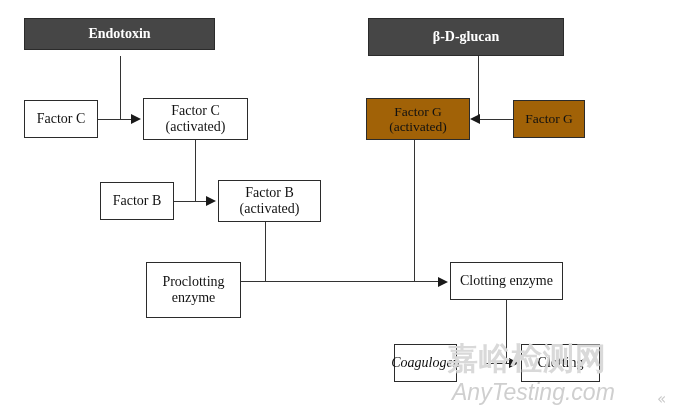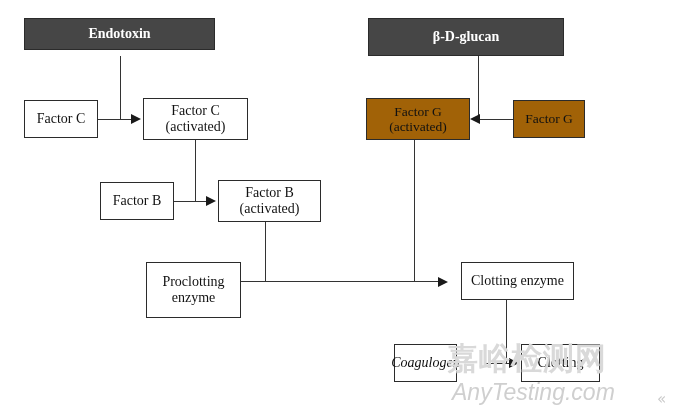--- a/index.html
+++ b/index.html
@@ -177,21 +177,21 @@
   <div class="node plain" style="left:218px; top:180px; width:103px; height:42px;">
     <span class="lbl">Factor B
 (activated)</span>
   </div>
 
   <div class="node plain" style="left:146px; top:262px; width:95px; height:56px;">
     <span class="lbl">Proclotting
 enzyme</span>
   </div>
 
-  <div class="node plain" style="left:450px; top:262px; width:113px; height:38px;margin-left:11px;">
+  <div class="node plain" style="left:450px; top:262px; width:113px; height:38px;">
     <span class="lbl">Clotting enzyme</span>
   </div>
 
   <div class="node plain" style="left:394px; top:344px; width:63px; height:38px;font-style:italic;">
     <span class="lbl">Coagulogen</span>
   </div>
 
   <div class="node plain" style="left:521px; top:344px; width:79px; height:38px;">
     <span class="lbl">Clotting</span>
   </div>

